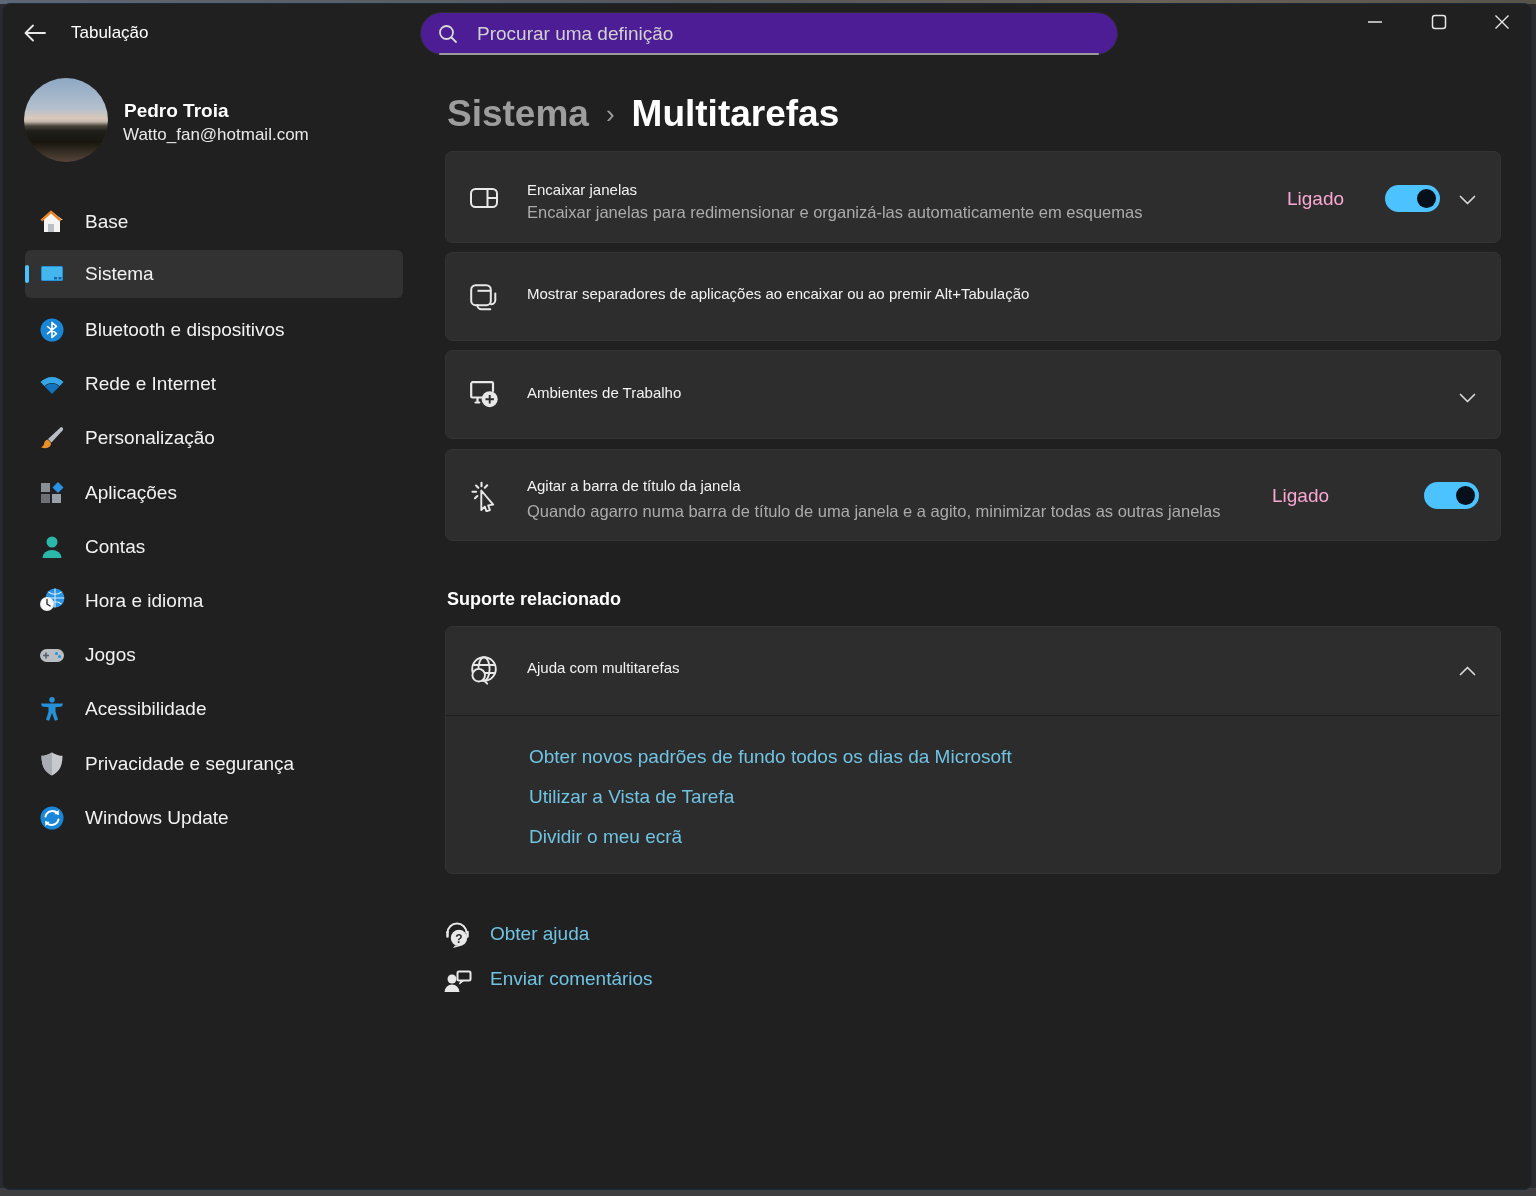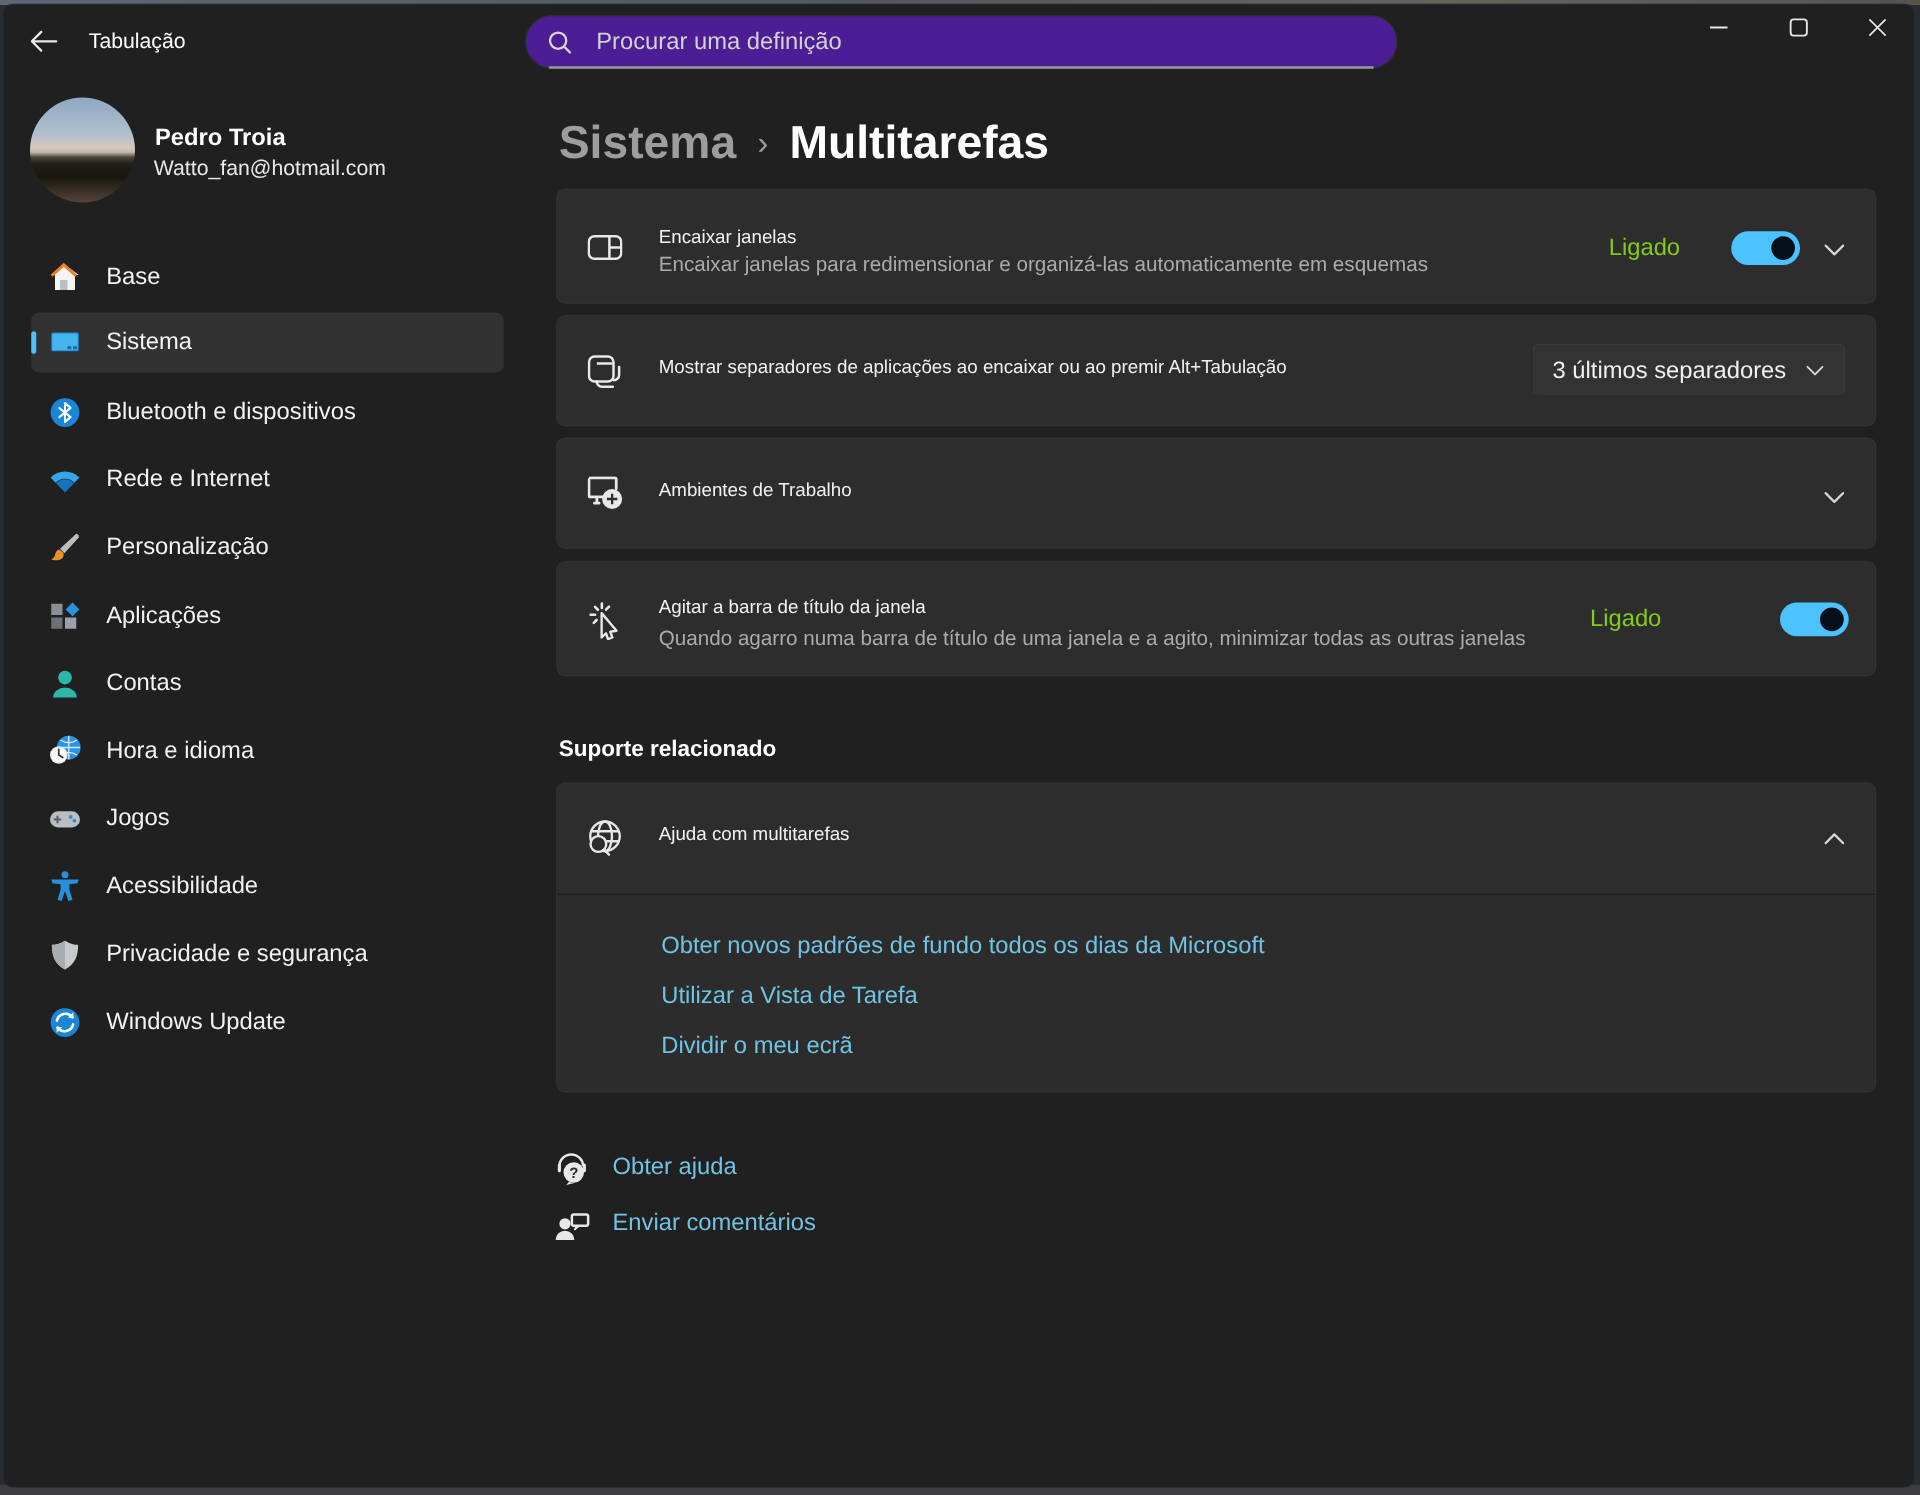--- a/index.html
+++ b/index.html
@@ -34,21 +34,21 @@
   .nav.sel::before { content:""; position:absolute; left:0px; top:15px; width:4px; height:18px;
     background:#4cc2ff; border-radius:2px; }
   
   #crumb { position:absolute; left:444px; top:89px; font-size:37px; font-weight:600; color:#fff; letter-spacing:0px;}
   #crumb .gray { color:#9d9d9d; }
   #crumb .sep { color:#9d9d9d; font-size:26px; font-weight:400; padding:0 17px; vertical-align:3px;}
   .card { position:absolute; left:442px; width:1056px; background:#2d2d2d;
     border:1px solid #333333; border-radius:7px; }
   .ctitle { position:absolute; left:524px; font-size:15px; color:#f2f2f2; }
   .csub { position:absolute; left:524px; font-size:16.5px; color:#ababab; }
-  .ligado { position:absolute; font-size:19px; color:#84cc16; }
+  .ligado { position:absolute; font-size:19px; color:#f9a8d4; }
   .toggle { position:absolute; width:55px; height:27px; background:#4cc2ff; border-radius:14px; }
   .toggle::after { content:""; position:absolute; right:4px; top:4px; width:19px; height:19px;
     background:#06101a; border-radius:50%; }
   .chev { position:absolute; }
   #dropdown { position:absolute; left:1223px; top:271px; width:250px; height:42px;
     background:#333333; border:1px solid #3b3b3b; border-bottom-color:#2e2e2e; border-radius:5px; }
   #dropdown .dtext { position:absolute; left:15px; top:10px; font-size:19px; color:#f0f0f0; }
   #suphdr { position:absolute; left:444px; top:585px; font-size:18px; font-weight:bold; color:#fff; }
   #expander { position:absolute; left:442px; top:622px; width:1056px; height:248px;
     background:#2c2c2c; border:1px solid #333333; border-radius:7px; overflow:hidden;}
@@ -200,26 +200,20 @@
       <path d="M1.5 1.5 L8.5 8.5 L15.5 1.5" stroke="#d8d8d8" stroke-width="1.7" fill="none" stroke-linecap="round" stroke-linejoin="round"></path>
     </svg>
 
   <div class="card" style="top:248px; height:89px;"></div>
   <svg class="cicon" style="position:absolute; left:467px; top:280px;" width="27" height="27" viewBox="0 0 27 27">
       <path d="M21 20.2 a4.3 4.3 0 0 0 4.3 -4.3 V9.5 M20.3 25.3 H11.6 a4.3 4.3 0 0 1 -4.3 -4.3" stroke="#e8e8e8" stroke-width="2" fill="none" stroke-linecap="round"></path>
       <rect x="1.2" y="1.2" width="19.6" height="20" rx="4.5" stroke="#e8e8e8" stroke-width="2" fill="none"></rect>
       <path d="M7.5 6.8 H20" stroke="#e8e8e8" stroke-width="2"></path>
     </svg>
   <div class="ctitle" style="top:281px">Mostrar separadores de aplicações ao encaixar ou ao premir Alt+Tabulação</div>
-  <div id="dropdown">
-      <div class="dtext">3 últimos separadores</div>
-    <svg style="position:absolute; right:16px; top:16px;" width="14" height="9" viewBox="0 0 14 9">
-        <path d="M1 1.5 L7 7.5 L13 1.5" stroke="#d8d8d8" stroke-width="1.6" fill="none" stroke-linecap="round" stroke-linejoin="round"></path>
-      </svg>
-  </div>
 
   <div class="card" style="top:346px; height:89px;"></div>
   <svg class="cicon" style="position:absolute; left:467px; top:377px;" width="29" height="28" viewBox="0 0 29 28">
       <path d="M5.5 21.5 h3.8 M7.5 16.5 v4 M2.2 1.2 h19.6 a1.2 1.2 0 0 1 1.2 1.2 V10 M1.2 2.4 V15.3 a1.2 1.2 0 0 0 1.2 1.2 H12" stroke="#e8e8e8" stroke-width="2.2" fill="none" stroke-linecap="round"></path>
       <circle cx="19.7" cy="18.2" r="8" fill="#e8e8e8"></circle>
       <path d="M19.7 14 v8.4 M15.5 18.2 h8.4" stroke="#2d2d2d" stroke-width="1.9"></path>
     </svg>
   <div class="ctitle" style="top:380px">Ambientes de Trabalho</div>
   <svg class="chev" style="left:1456px; top:389px;" width="17" height="10" viewBox="0 0 17 10">
       <path d="M1.5 1.5 L8.5 8.5 L15.5 1.5" stroke="#d8d8d8" stroke-width="1.7" fill="none" stroke-linecap="round" stroke-linejoin="round"></path>

